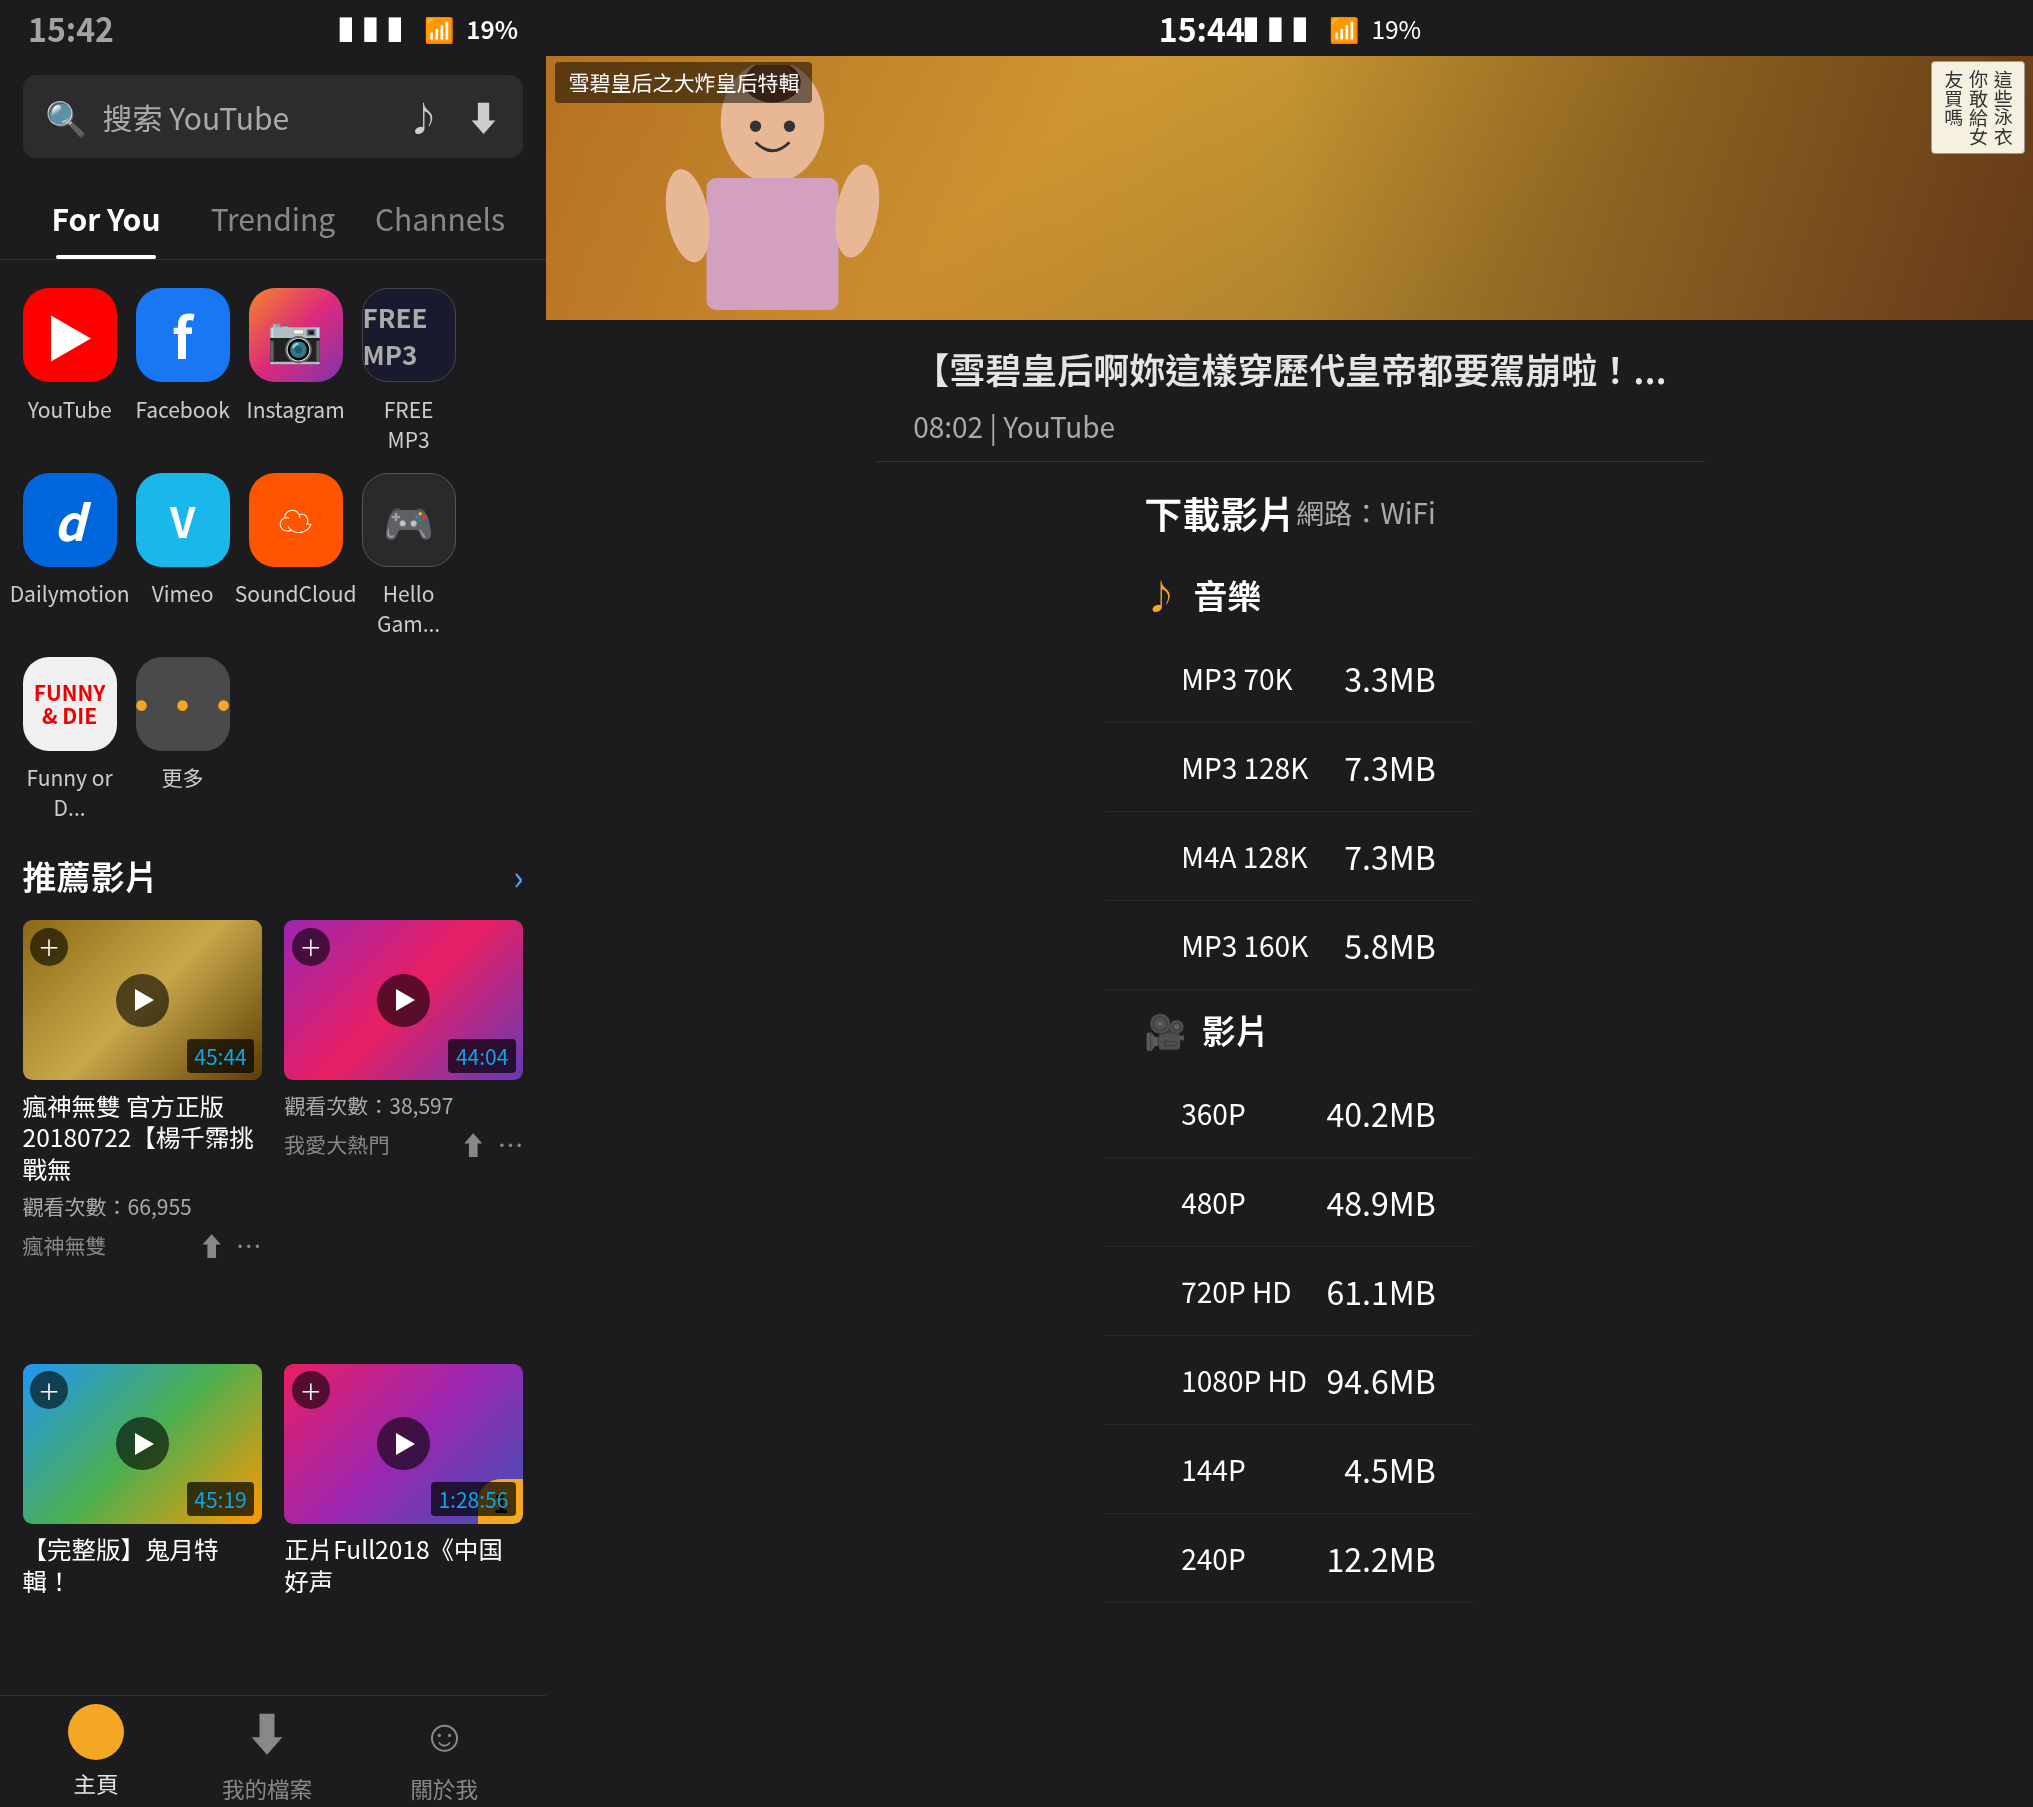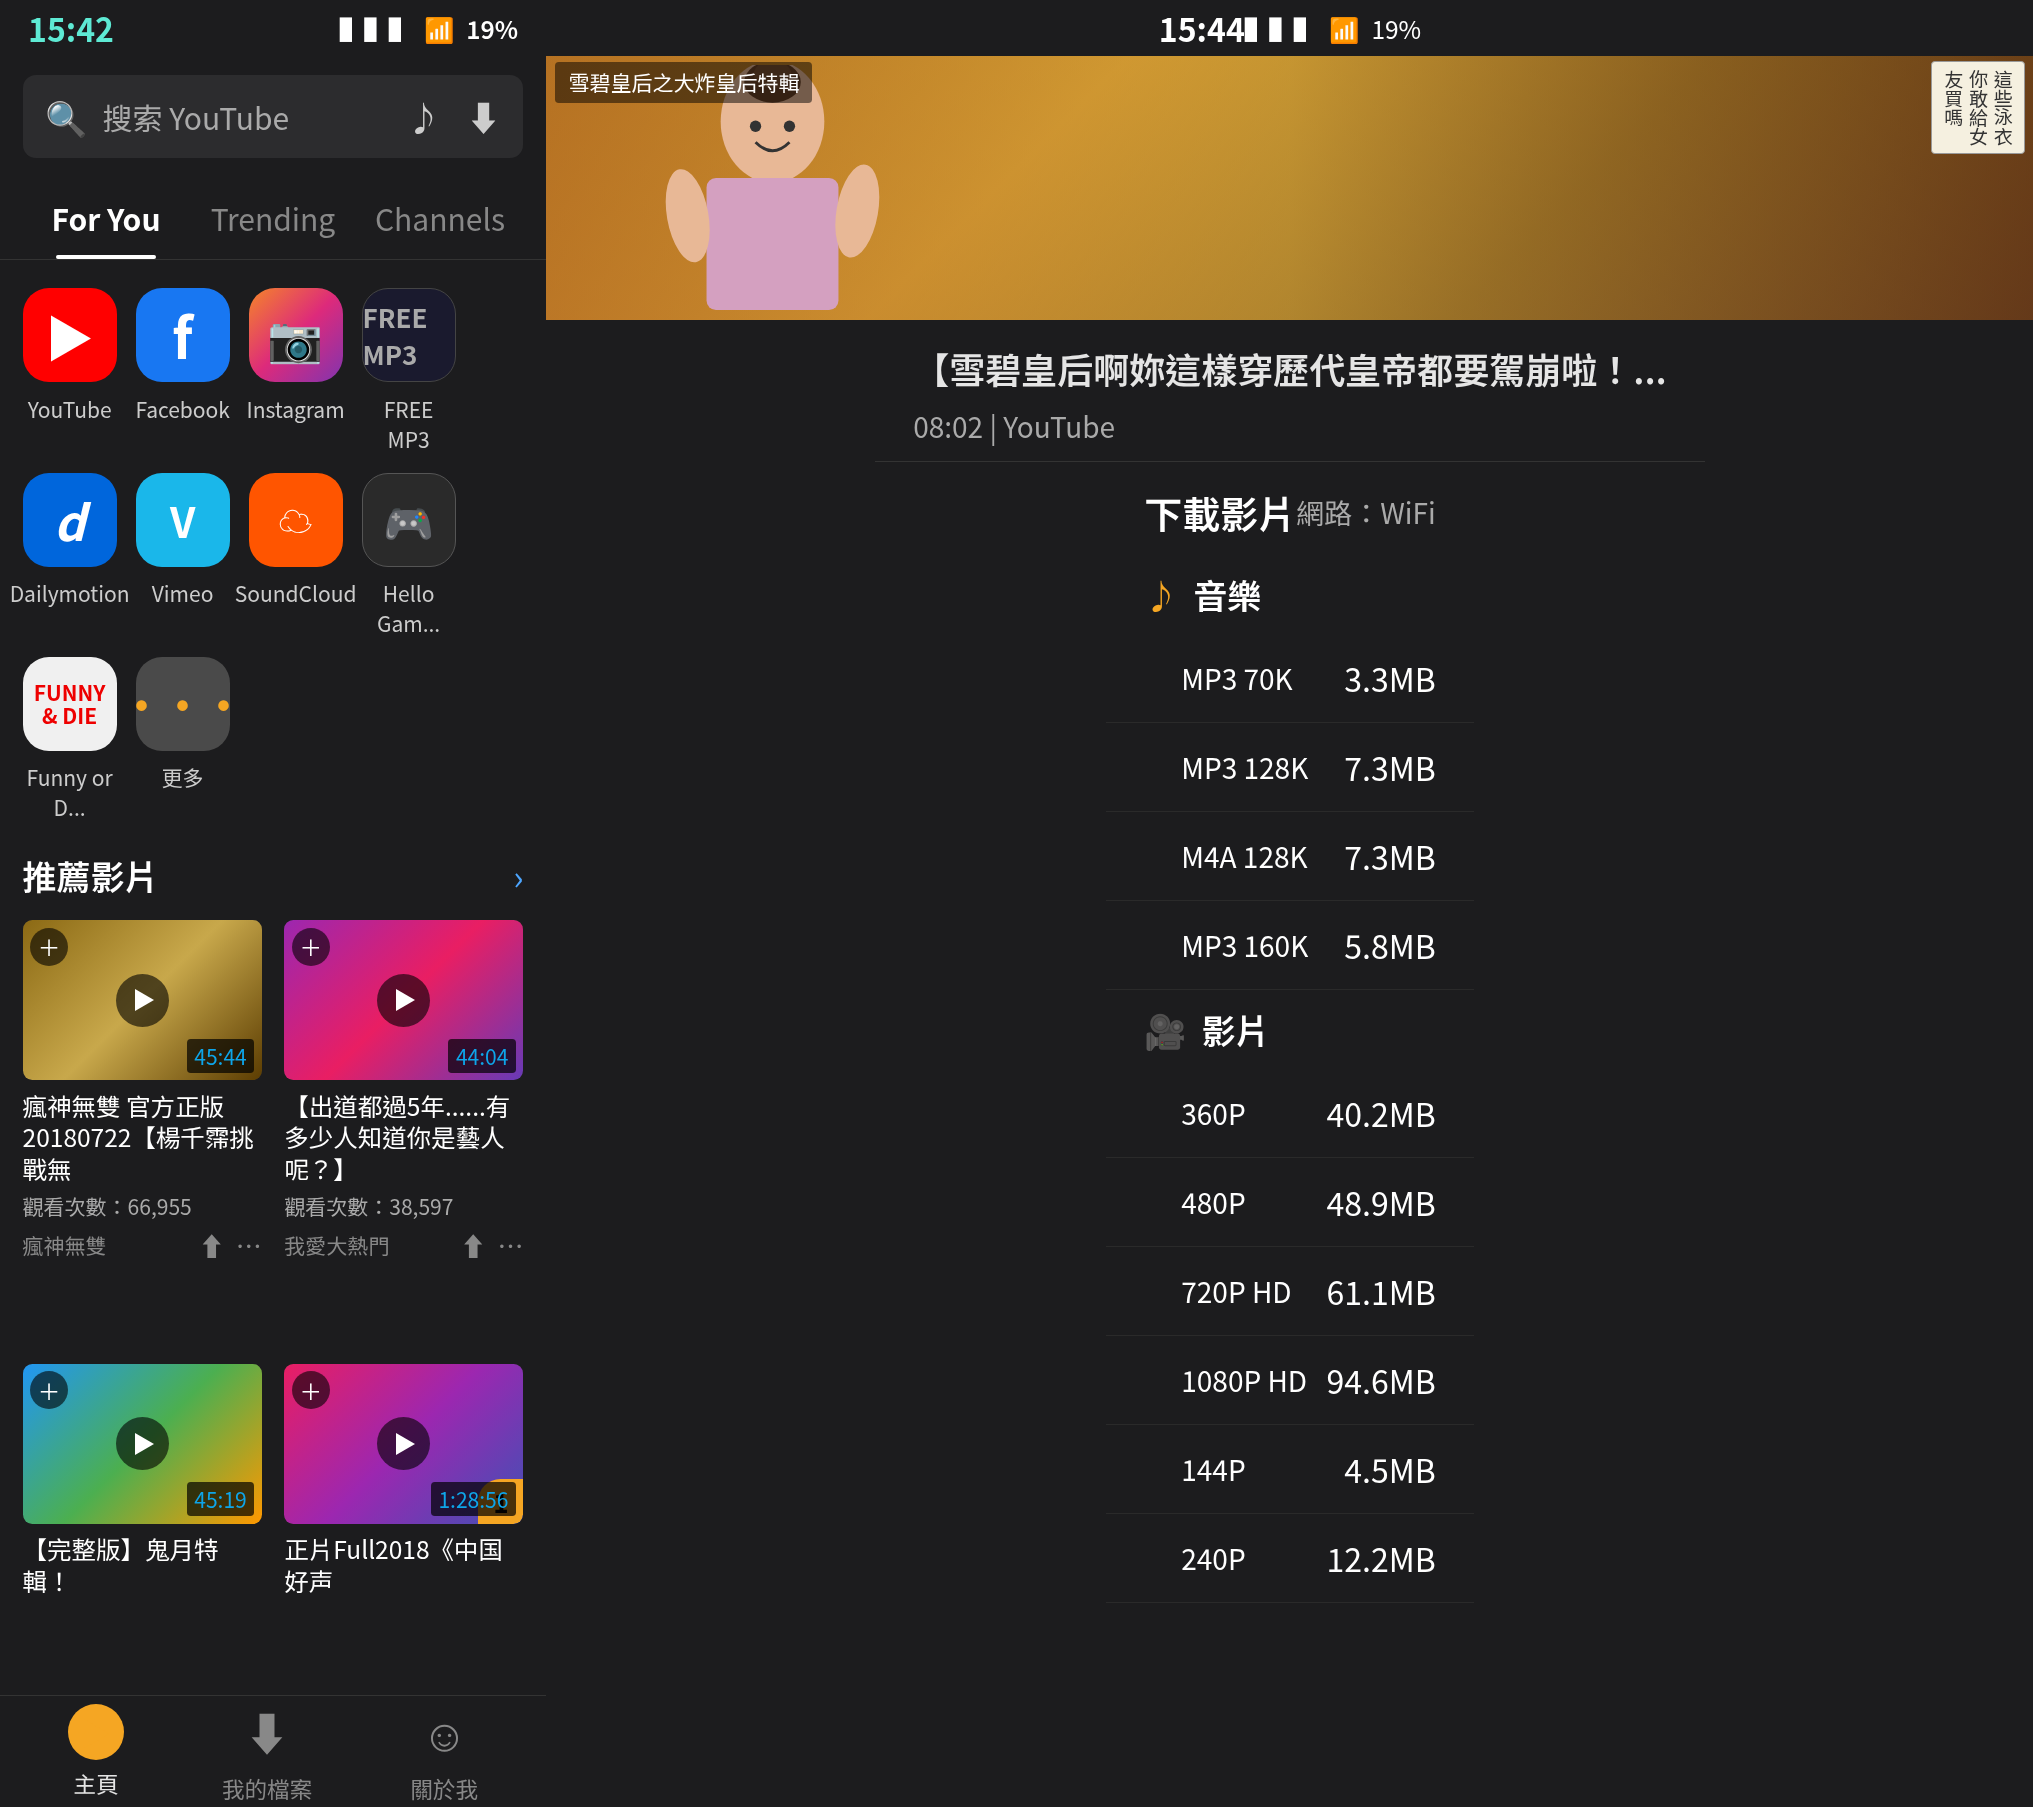--- a/index.html
+++ b/index.html
@@ -28,21 +28,21 @@
     .status-bar {
       height: 56px;
       background: #1c1c1e;
       display: flex;
       align-items: center;
       justify-content: space-between;
       padding: 0 28px;
       font-size: 30px;
       font-weight: 600;
     }
-    .status-time { color: #5eead4; font-size: 32px; font-weight: bold; }
+    .status-time { color: #a3a3a3; font-size: 32px; font-weight: bold; }
     .status-icons { display: flex; align-items: center; gap: 11.3px; color: #fff; font-size: 24.5px; }
 
     
     .search-bar {
       margin: 19px 22.6px;
       background: #2c2c2e;
       border-radius: 13px;
       display: flex;
       align-items: center;
       padding: 17px 22.6px;
@@ -477,21 +477,20 @@
     <div class="video-item">
       <div class="video-thumb">
         <div class="video-thumb-bg video-thumb-2"></div>
         <span class="video-add-btn">＋</span>
         <div class="play-btn">
           <div class="play-triangle"></div>
         </div>
         <span class="video-duration">44:04</span>
       </div>
       <div class="video-info">
-        <div class="video-title">【出道都過5年......有多少人知道你是藝人呢？】</div>
         <div class="video-meta">觀看次數：38,597</div>
         <div class="video-actions">
           <span class="video-channel">我愛大熱門</span>
           <span class="action-btn">⬆</span>
           <span class="action-btn">⋯</span>
         </div>
       </div>
     </div>
 
     <div class="video-item">

